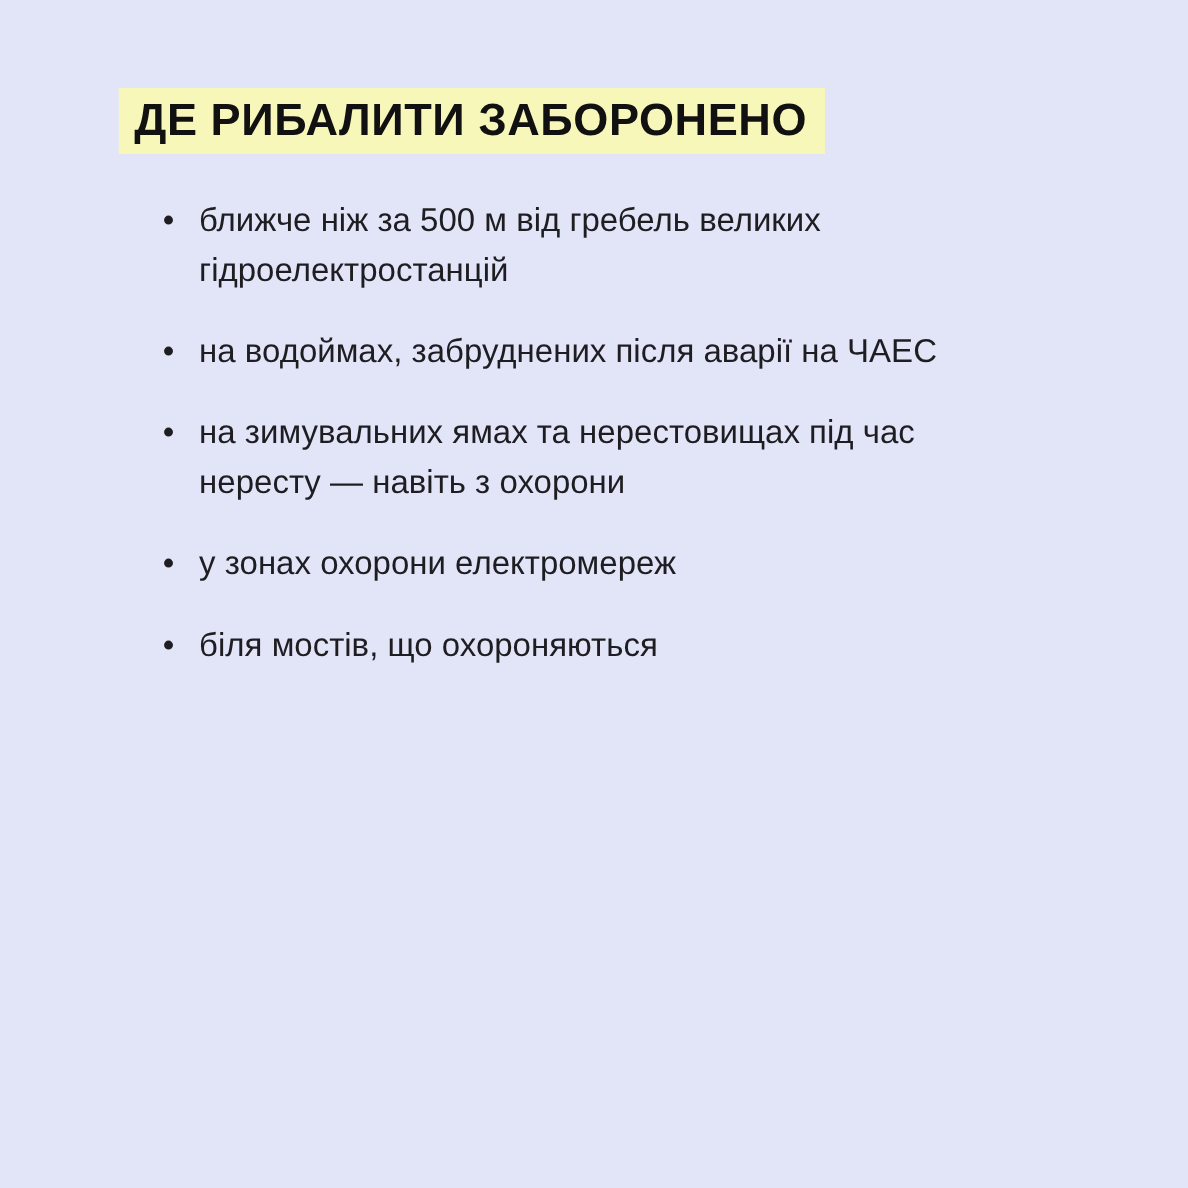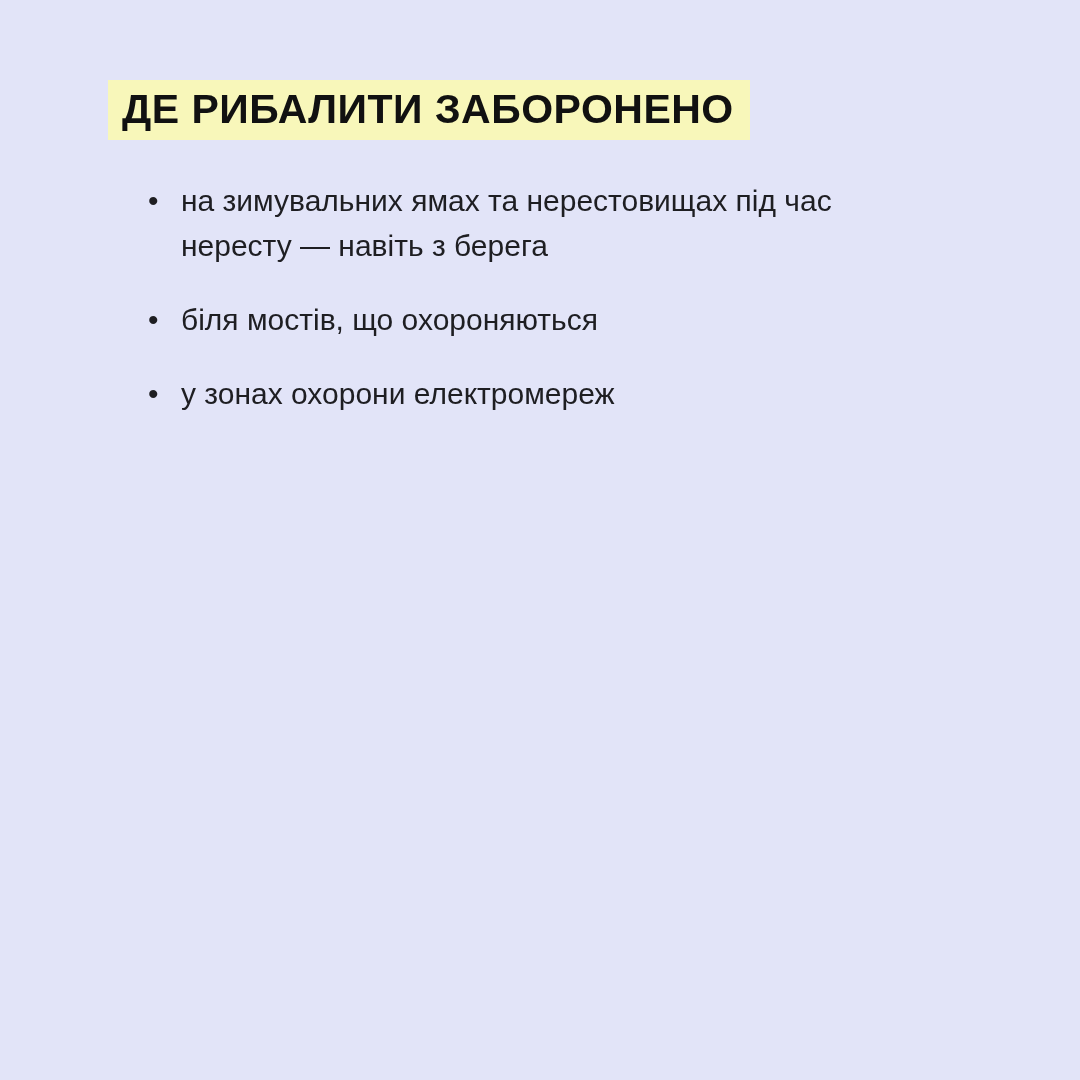--- a/index.html
+++ b/index.html
@@ -66,19 +66,22 @@
 </head>
 <body>
 
 <div class="canvas">
 
   <div class="title-wrap">
     <h1 class="title-highlight" style="margin:0; display:inline-block;">ДЕ РИБАЛИТИ ЗАБОРОНЕНО</h1>
   </div>
 
   <ul class="rules-list">
+    <li>ближче ніж за 500 м від гребель великих
+гідроелектростанцій</li>
+    <li>на водоймах, забруднених після аварії на ЧАЕС</li>
     <li>на зимувальних ямах та нерестовищах під час
-нересту — навіть з берега</li>
+нересту — навіть з охорони</li>
+    <li>у зонах охорони електромереж</li>
     <li>біля мостів, що охороняються</li>
-    <li>у зонах охорони електромереж</li>
   </ul>
 
 </div>
 
 </body></html>

